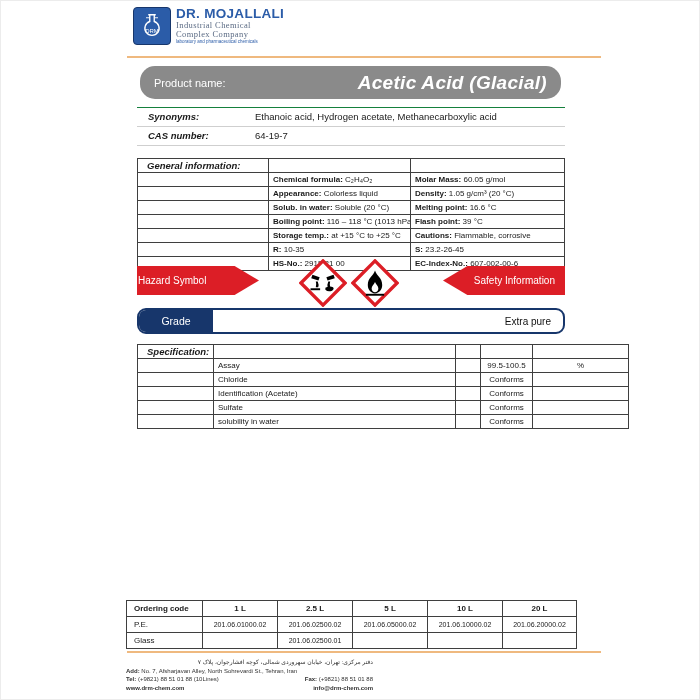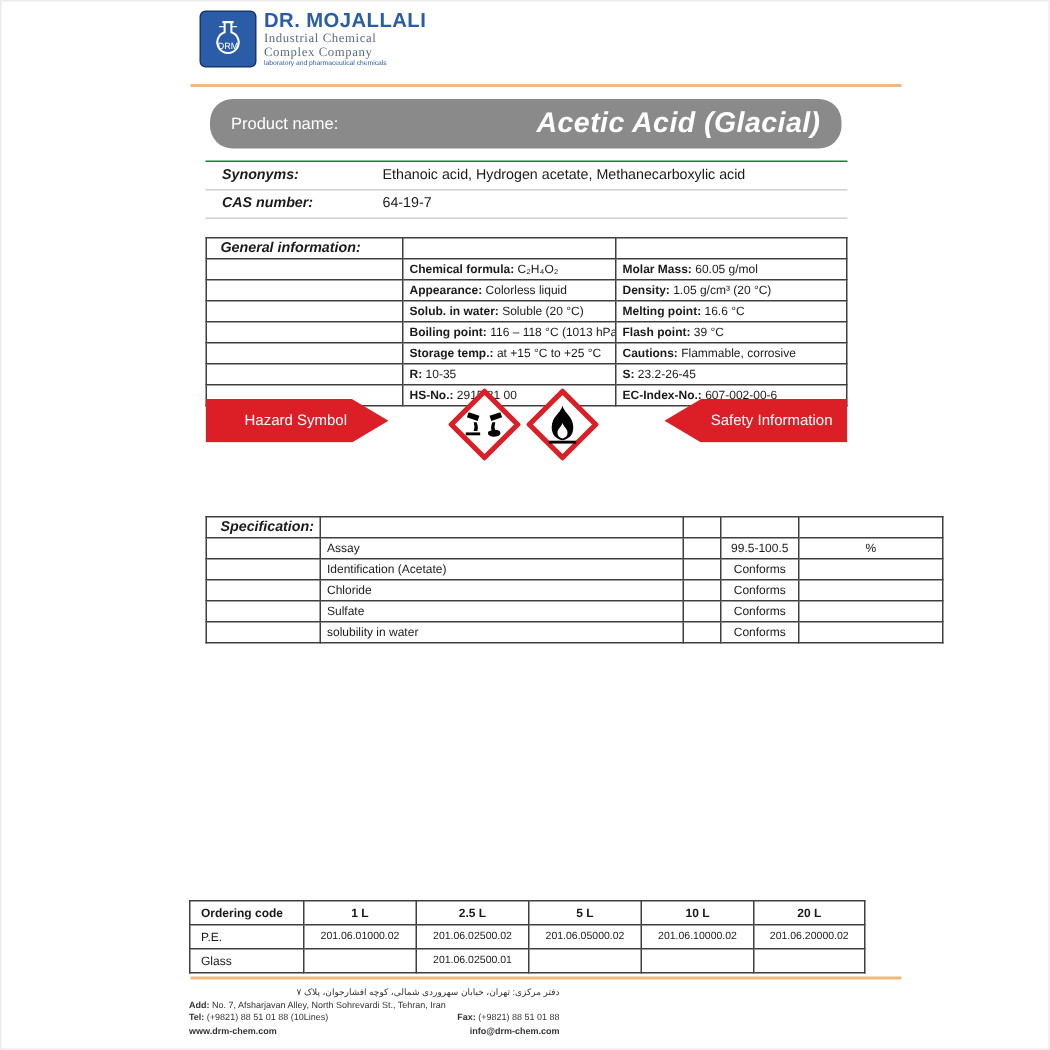--- a/index.html
+++ b/index.html
@@ -39,21 +39,21 @@
         overflow:hidden;white-space:nowrap;}
   .ttl{font-size:9.5px;font-weight:bold;font-style:italic;padding-left:9px;}
   .gi{position:absolute;left:137px;top:158px;width:428px;}
   .gi b{font-weight:bold;}
   .spec{position:absolute;left:137px;top:344px;width:492px;}
   .spec .c{text-align:center;}
 
   
   .banner{position:absolute;top:266px;height:29px;background:#dc1e26;color:#fff;font-size:10px;
           display:flex;align-items:center;box-sizing:border-box;}
-  .banner.left{left:137px;width:122px;padding-left:26px;
+  .banner.left{left:137px;width:122px;padding-left:1px;
           clip-path:polygon(0 0,80% 0,100% 50%,80% 100%,0 100%);}
   .banner.right{left:443px;width:122px;justify-content:flex-end;padding-right:10px;
           clip-path:polygon(20% 0,100% 0,100% 100%,20% 100%,0 50%);}
   .ghs{position:absolute;top:259px;}
   .ghs.corrosive{left:299px;}
   .ghs.flammable{left:351px;}
 
   
   .grade-bar{position:absolute;left:137px;top:308px;width:428px;height:26px;border:2px solid #17366b;
              border-radius:9px;box-sizing:border-box;display:flex;align-items:stretch;background:#fff;overflow:hidden;}
@@ -195,20 +195,24 @@
   <svg class="ghs flammable" width="48" height="48" viewBox="0 0 100 100">
     <polygon points="50,4 96,50 50,96 4,50" fill="#fff" stroke="#dc1e26" stroke-width="7"></polygon>
     <path d="M50,24 C47,35 35,39 35,54 C35,64 41,70 50,72 C59,70 65,64 65,54 C65,39 53,35 50,24 Z" fill="#000"></path>
     <path d="M50,48 C48,54 43,56 43,61.5 C43,66.5 46.5,68.6 50,69.5 C53.5,68.6 57,66.5 57,61.5 C57,56 52,54 50,48 Z" fill="#fff"></path>
     <rect x="31" y="72.5" width="38" height="4" fill="#000"></rect>
   </svg>
   <div class="banner right">
     <span>Safety Information</span>
   </div>
 
+  <div class="grade-bar">
+    <div class="grade-label">Grade</div>
+    <div class="grade-value">Extra pure</div>
+  </div>
 
   <table class="spec">
     <colgroup>
         <col style="width:76px">
         <col style="width:242px">
         <col style="width:25px">
         <col style="width:52px">
         <col>
       </colgroup>
     <tbody>
@@ -221,28 +225,28 @@
     </tr>
     <tr>
       <td></td>
       <td>Assay</td>
       <td class="c"></td>
       <td class="c">99.5-100.5</td>
       <td class="c">%</td>
     </tr>
     <tr>
       <td></td>
+      <td>Chloride</td>
+      <td class="c"></td>
+      <td class="c">Conforms</td>
+      <td class="c"></td>
+    </tr>
+    <tr>
+      <td></td>
       <td>Identification (Acetate)</td>
-      <td class="c"></td>
-      <td class="c">Conforms</td>
-      <td class="c"></td>
-    </tr>
-    <tr>
-      <td></td>
-      <td>Chloride</td>
       <td class="c"></td>
       <td class="c">Conforms</td>
       <td class="c"></td>
     </tr>
     <tr>
       <td></td>
       <td>Sulfate</td>
       <td class="c"></td>
       <td class="c">Conforms</td>
       <td class="c"></td>

